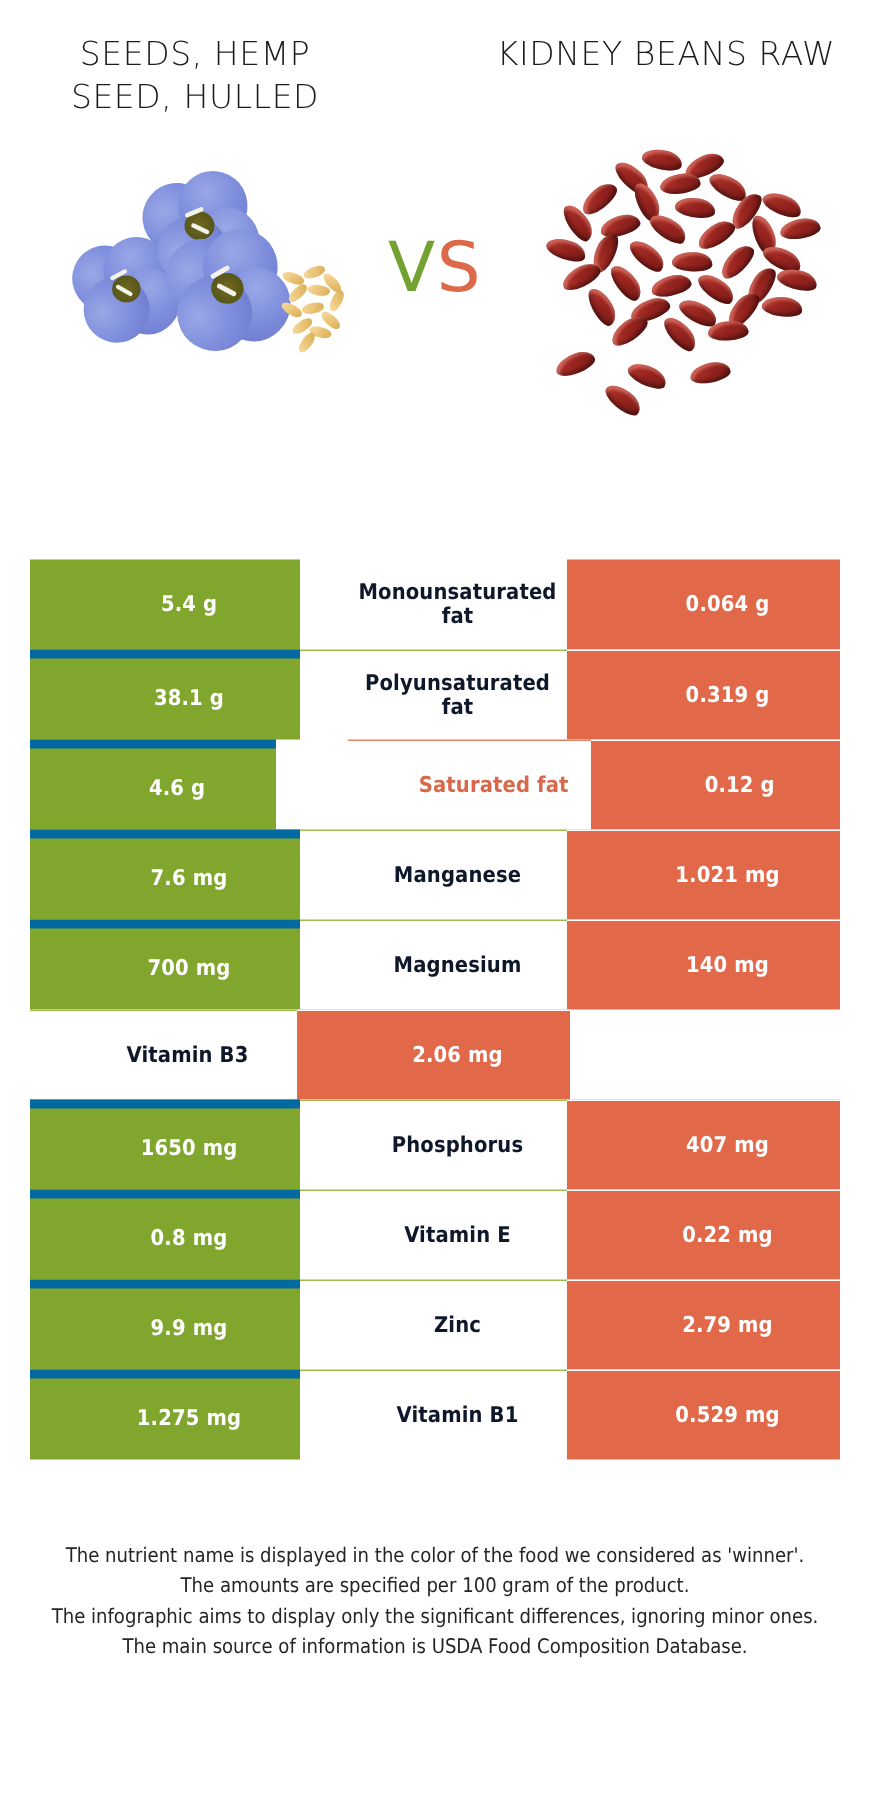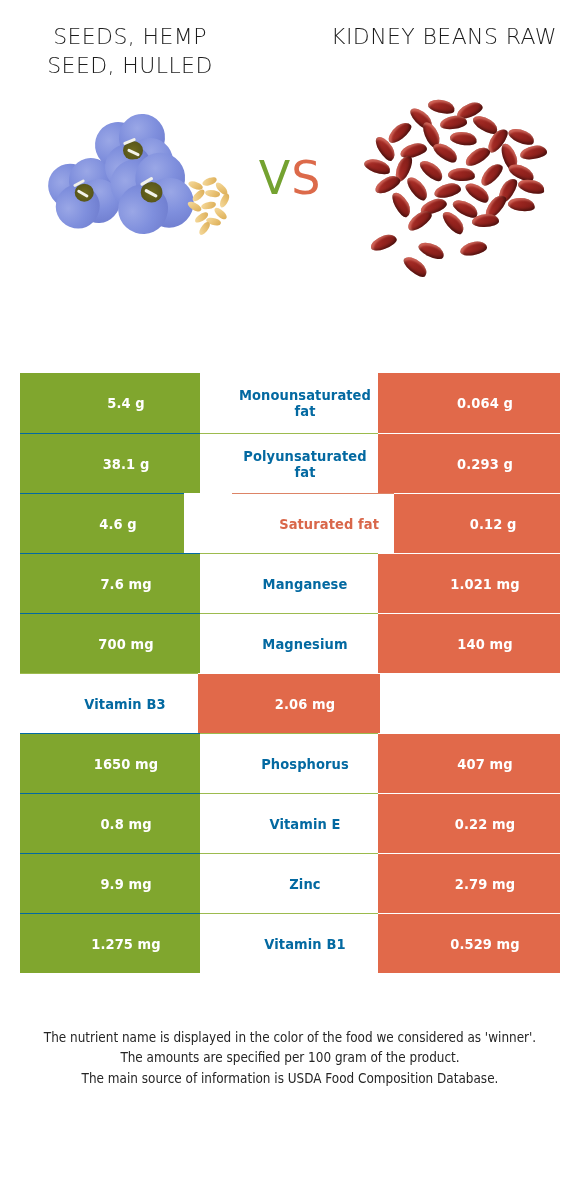--- a/index.html
+++ b/index.html
@@ -130,26 +130,26 @@
     letter-spacing: .1px;
     text-align: center;
     font-family: "DejaVu Sans", sans-serif;
     font-stretch: condensed;
     padding-left: 32px;
   }
   .cell-left  { width: 180px; background: #80a62e; color: #ffffff; }
   .cell-mid   { width: 178px; background: #ffffff; }
   .cell-right { width: 182px; background: #e1694a; color: #ffffff; }
 
-  .row + .row .cell-left  { border-top: 1px solid #0369a1; }
+  .row + .row .cell-left  { border-top: 6px solid #0369a1; }
   .row + .row .cell-right { border-top: 1px solid #ffffff; }
   .row + .row .cell-mid   { border-top: 1px solid #9dbb4e; }
   .row + .row.win-right .cell-mid { border-top: 1px solid #dd8466; margin-left: 48px; }
 
-  .win-left  .cell-mid { color: #0369a1; }
+  .win-left  .cell-mid { color: #0f172a; }
   .win-right .cell-mid { color: #d9674a; }
 
   
   .footer {
     position: absolute;
     left: 18px;
     top: 1028px;
     width: 544px;
     text-align: center;
     font-size: 13.4px;
@@ -272,21 +272,21 @@
 
     <div class="row win-left">
       <div class="cell cell-left">5.4 g</div>
       <div class="cell cell-mid">Monounsaturated fat</div>
       <div class="cell cell-right">0.064 g</div>
     </div>
 
     <div class="row win-left">
       <div class="cell cell-left">38.1 g</div>
       <div class="cell cell-mid">Polyunsaturated fat</div>
-      <div class="cell cell-right">0.293 g</div>
+      <div class="cell cell-right">0.319 g</div>
     </div>
 
     <div class="row win-right">
       <div class="cell cell-left">4.6 g</div>
       <div class="cell cell-mid">Saturated fat</div>
       <div class="cell cell-right">0.12 g</div>
     </div>
 
     <div class="row win-left">
       <div class="cell cell-left">7.6 mg</div>
@@ -327,16 +327,17 @@
       <div class="cell cell-left">1.275 mg</div>
       <div class="cell cell-mid">Vitamin B1</div>
       <div class="cell cell-right">0.529 mg</div>
     </div>
 
   </div>
 
   <div class="footer">
     <p>The nutrient name is displayed in the color of the food we considered as 'winner'.</p>
     <p>The amounts are specified per 100 gram of the product.</p>
+    <p>The infographic aims to display only the significant differences, ignoring minor ones.</p>
     <p>The main source of information is USDA Food Composition Database.</p>
   </div>
 
 </div>
 
 </body></html>

